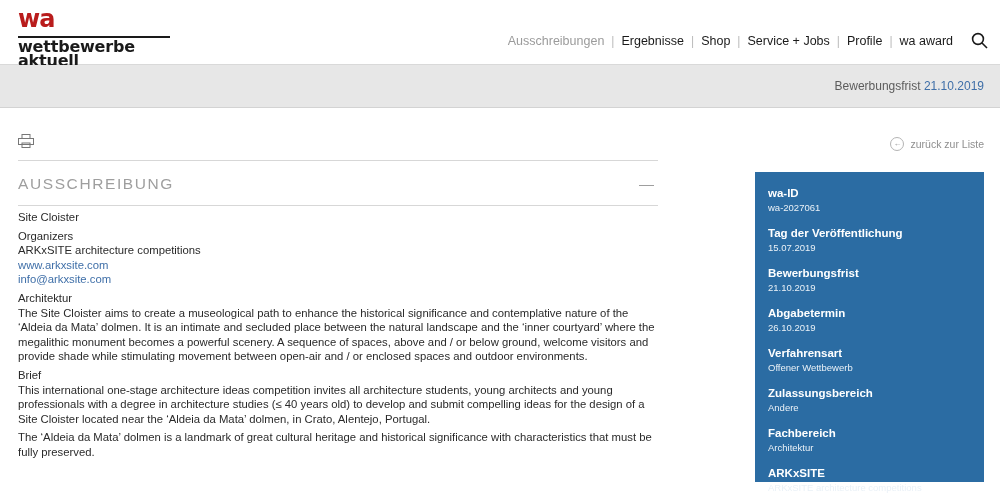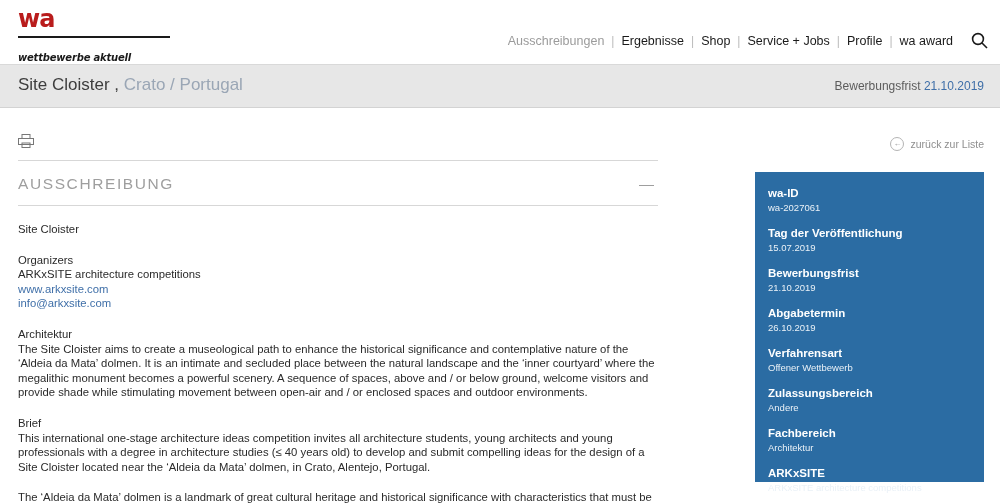--- a/index.html
+++ b/index.html
@@ -32,28 +32,27 @@
     font-family: "DejaVu Sans", sans-serif;
     font-weight: bold;
     font-size: 24px;
     line-height: 34px;
     letter-spacing: -1px;
     color: #b91c1c;
   }
   .logo-sub {
     font-family: "DejaVu Sans", sans-serif;
     font-weight: bold;
-    font-size: 10px;
+    font-size: 16px;
     line-height: 14px;
     letter-spacing: -0.2px;
     color: #1a1a1a;
     border-top: 2px solid #1a1a1a;
-    padding-top: 13px;
+    padding-top: 2px;
     width: 152px;
-    font-style: italic;
   }
   .topnav {
     position: absolute;
     right: 40px;
     top: 34px;
     display: flex;
     align-items: center;
     font-size: 12.5px;
     color: #1a1a1a;
     text-align: right;
@@ -146,21 +145,21 @@
     color: #9e9e9e;
     font-size: 15px;
     line-height: 10px;
     padding-right: 2px;
   }
   .body-text {
     font-size: 11.3px;
     line-height: 14.6px;
     color: #2a2a2a;
   }
-  .para { margin-top: 16px; }
+  .para { margin-top: 4px; }
   .lbl { display: block; }
   .link { color: #3f6fa8; text-decoration: none; display: block; }
 
   
   .right-col {
     position: absolute;
     left: 755px;
     top: 0;
     width: 229px;
   }
@@ -228,24 +227,20 @@
 
   <div class="search-icon">
     <svg width="17" height="17" viewBox="0 0 17 17">
       <circle cx="7" cy="7" r="5.4" fill="none" stroke="#1a1a1a" stroke-width="1.6"></circle>
       <line x1="11" y1="11" x2="16" y2="16" stroke="#1a1a1a" stroke-width="1.6"></line>
     </svg>
   </div>
 </div>
 
 <div class="titlebar">
-  <div class="title">
-    <span>Site Cloister ,</span>
-    <span class="loc">Crato / Portugal</span>
-  </div>
   <div class="deadline">
     <span>Bewerbungsfrist</span>
     <span class="date">21.10.2019</span>
   </div>
 </div>
 
 <div class="content">
 
   <div class="left-col">
 

